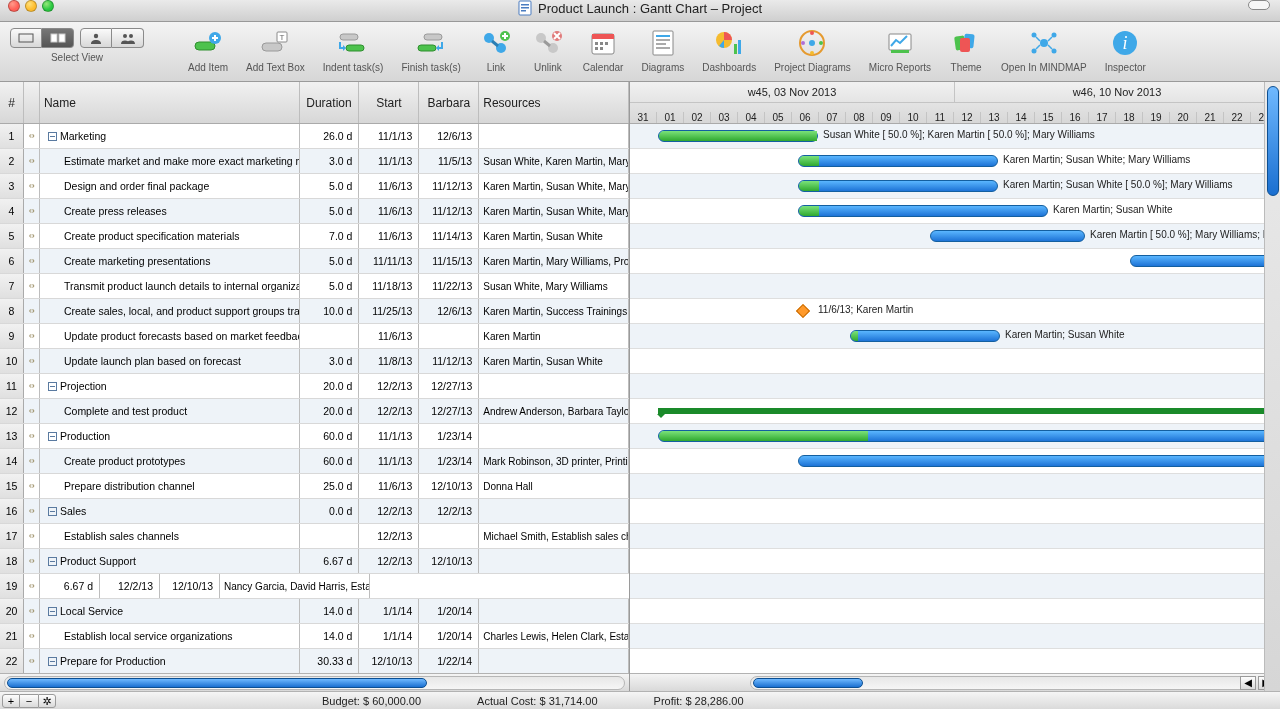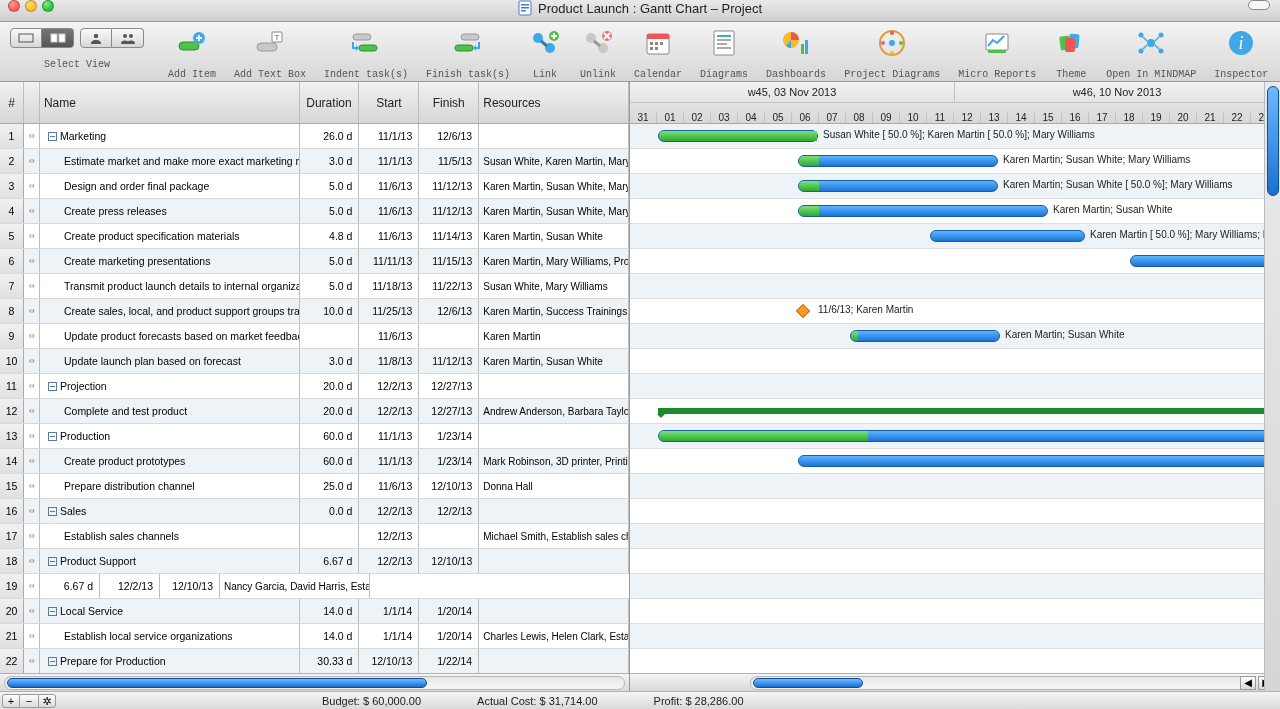--- a/index.html
+++ b/index.html
@@ -16,21 +16,21 @@
 .titlebar .pill { position: absolute; right: 10px; width: 22px; height: 10px; border: 1px solid #888; border-radius: 5px; background: #f7f7f7; }
 
 
 .toolbar { height: 60px; background: linear-gradient(#f4f4f4, #d6d6d6); border-bottom: 1px solid #9a9a9a; display: flex; align-items: flex-start; padding: 6px 10px 0 10px; gap: 10px; }
 .tb-group { display: flex; flex-direction: column; align-items: center; }
 .seg { display: flex; }
 .seg button { height: 20px; width: 32px; background: linear-gradient(#fafafa,#d8d8d8); border: 1px solid #8a8a8a; font-size: 10px; display:flex; align-items:center; justify-content:center; }
 .seg button:first-child { border-radius: 4px 0 0 4px; }
 .seg button:last-child { border-radius: 0 4px 4px 0; border-left: none; }
 .seg button.active { background: linear-gradient(#777,#555); }
-.tb-label { font-size: 10px; color: #555; margin-top: 11px; text-align:center;font-family:Liberation Mono, monospace; }
+.tb-label { font-size: 10px; color: #555; margin-top: 4px; text-align:center; }
 .tb-btn { display:flex; flex-direction:column; align-items:center; width: auto; padding: 0 4px; }
 .tb-icon { width: 34px; height: 30px; display:flex; align-items:center; justify-content:center; }
 .tb-btn .tb-label { white-space: nowrap; }
 
 
 .main { display:flex; height: calc(709px - 22px - 60px - 18px); position: relative; }
 .left-pane { width: 630px; display:flex; flex-direction:column; border-right: 1px solid #9a9a9a; background:#fff; }
 .right-pane { flex:1; display:flex; flex-direction:column; background:#4d7c0f; position:relative; }
 
 
@@ -320,21 +320,21 @@
 </div>
 
 <div class="main">
   <div class="left-pane">
     <div class="grid-head">
       <div class="col col-num">#</div>
       <div class="col col-ind"></div>
       <div class="col col-name" style="justify-content:center">Name</div>
       <div class="col col-dur">Duration</div>
       <div class="col col-start">Start</div>
-      <div class="col col-finish">Finish</div>
+      <div class="col col-finish">Barbara</div>
       <div class="col col-res" style="justify-content:center">Resources</div>
     </div>
     <div class="grid-body" id="grid-body">
         <div class="row">
           <div class="col col-num">1</div>
           <div class="col col-ind">
             <span class="chain-icon"><svg viewBox="0 0 10 10">
                 <path d="M2 5a2 2 0 0 1 2-2h1v1H4a1 1 0 0 0 0 2h1v1H4a2 2 0 0 1-2-2zm4-2h1a2 2 0 0 1 0 4H6V6h1a1 1 0 0 0 0-2H6z" fill="#8a7a4a"></path>
               </svg></span>
           </div>
@@ -405,21 +405,21 @@
           <div class="col col-ind">
             <span class="chain-icon"><svg viewBox="0 0 10 10">
                 <path d="M2 5a2 2 0 0 1 2-2h1v1H4a1 1 0 0 0 0 2h1v1H4a2 2 0 0 1-2-2zm4-2h1a2 2 0 0 1 0 4H6V6h1a1 1 0 0 0 0-2H6z" fill="#8a7a4a"></path>
               </svg></span>
           </div>
           <div class="col col-name">
             <div class="tree" style="padding-left:20px">
               <span>Create product specification materials</span>
             </div>
           </div>
-          <div class="col col-dur">4.8 d</div>
+          <div class="col col-dur">7.0 d</div>
           <div class="col col-start">11/6/13</div>
           <div class="col col-finish">11/14/13</div>
           <div class="col col-res">Karen Martin, Susan White</div>
         </div>
         <div class="row">
           <div class="col col-num">6</div>
           <div class="col col-ind">
             <span class="chain-icon"><svg viewBox="0 0 10 10">
                 <path d="M2 5a2 2 0 0 1 2-2h1v1H4a1 1 0 0 0 0 2h1v1H4a2 2 0 0 1-2-2zm4-2h1a2 2 0 0 1 0 4H6V6h1a1 1 0 0 0 0-2H6z" fill="#8a7a4a"></path>
               </svg></span>

